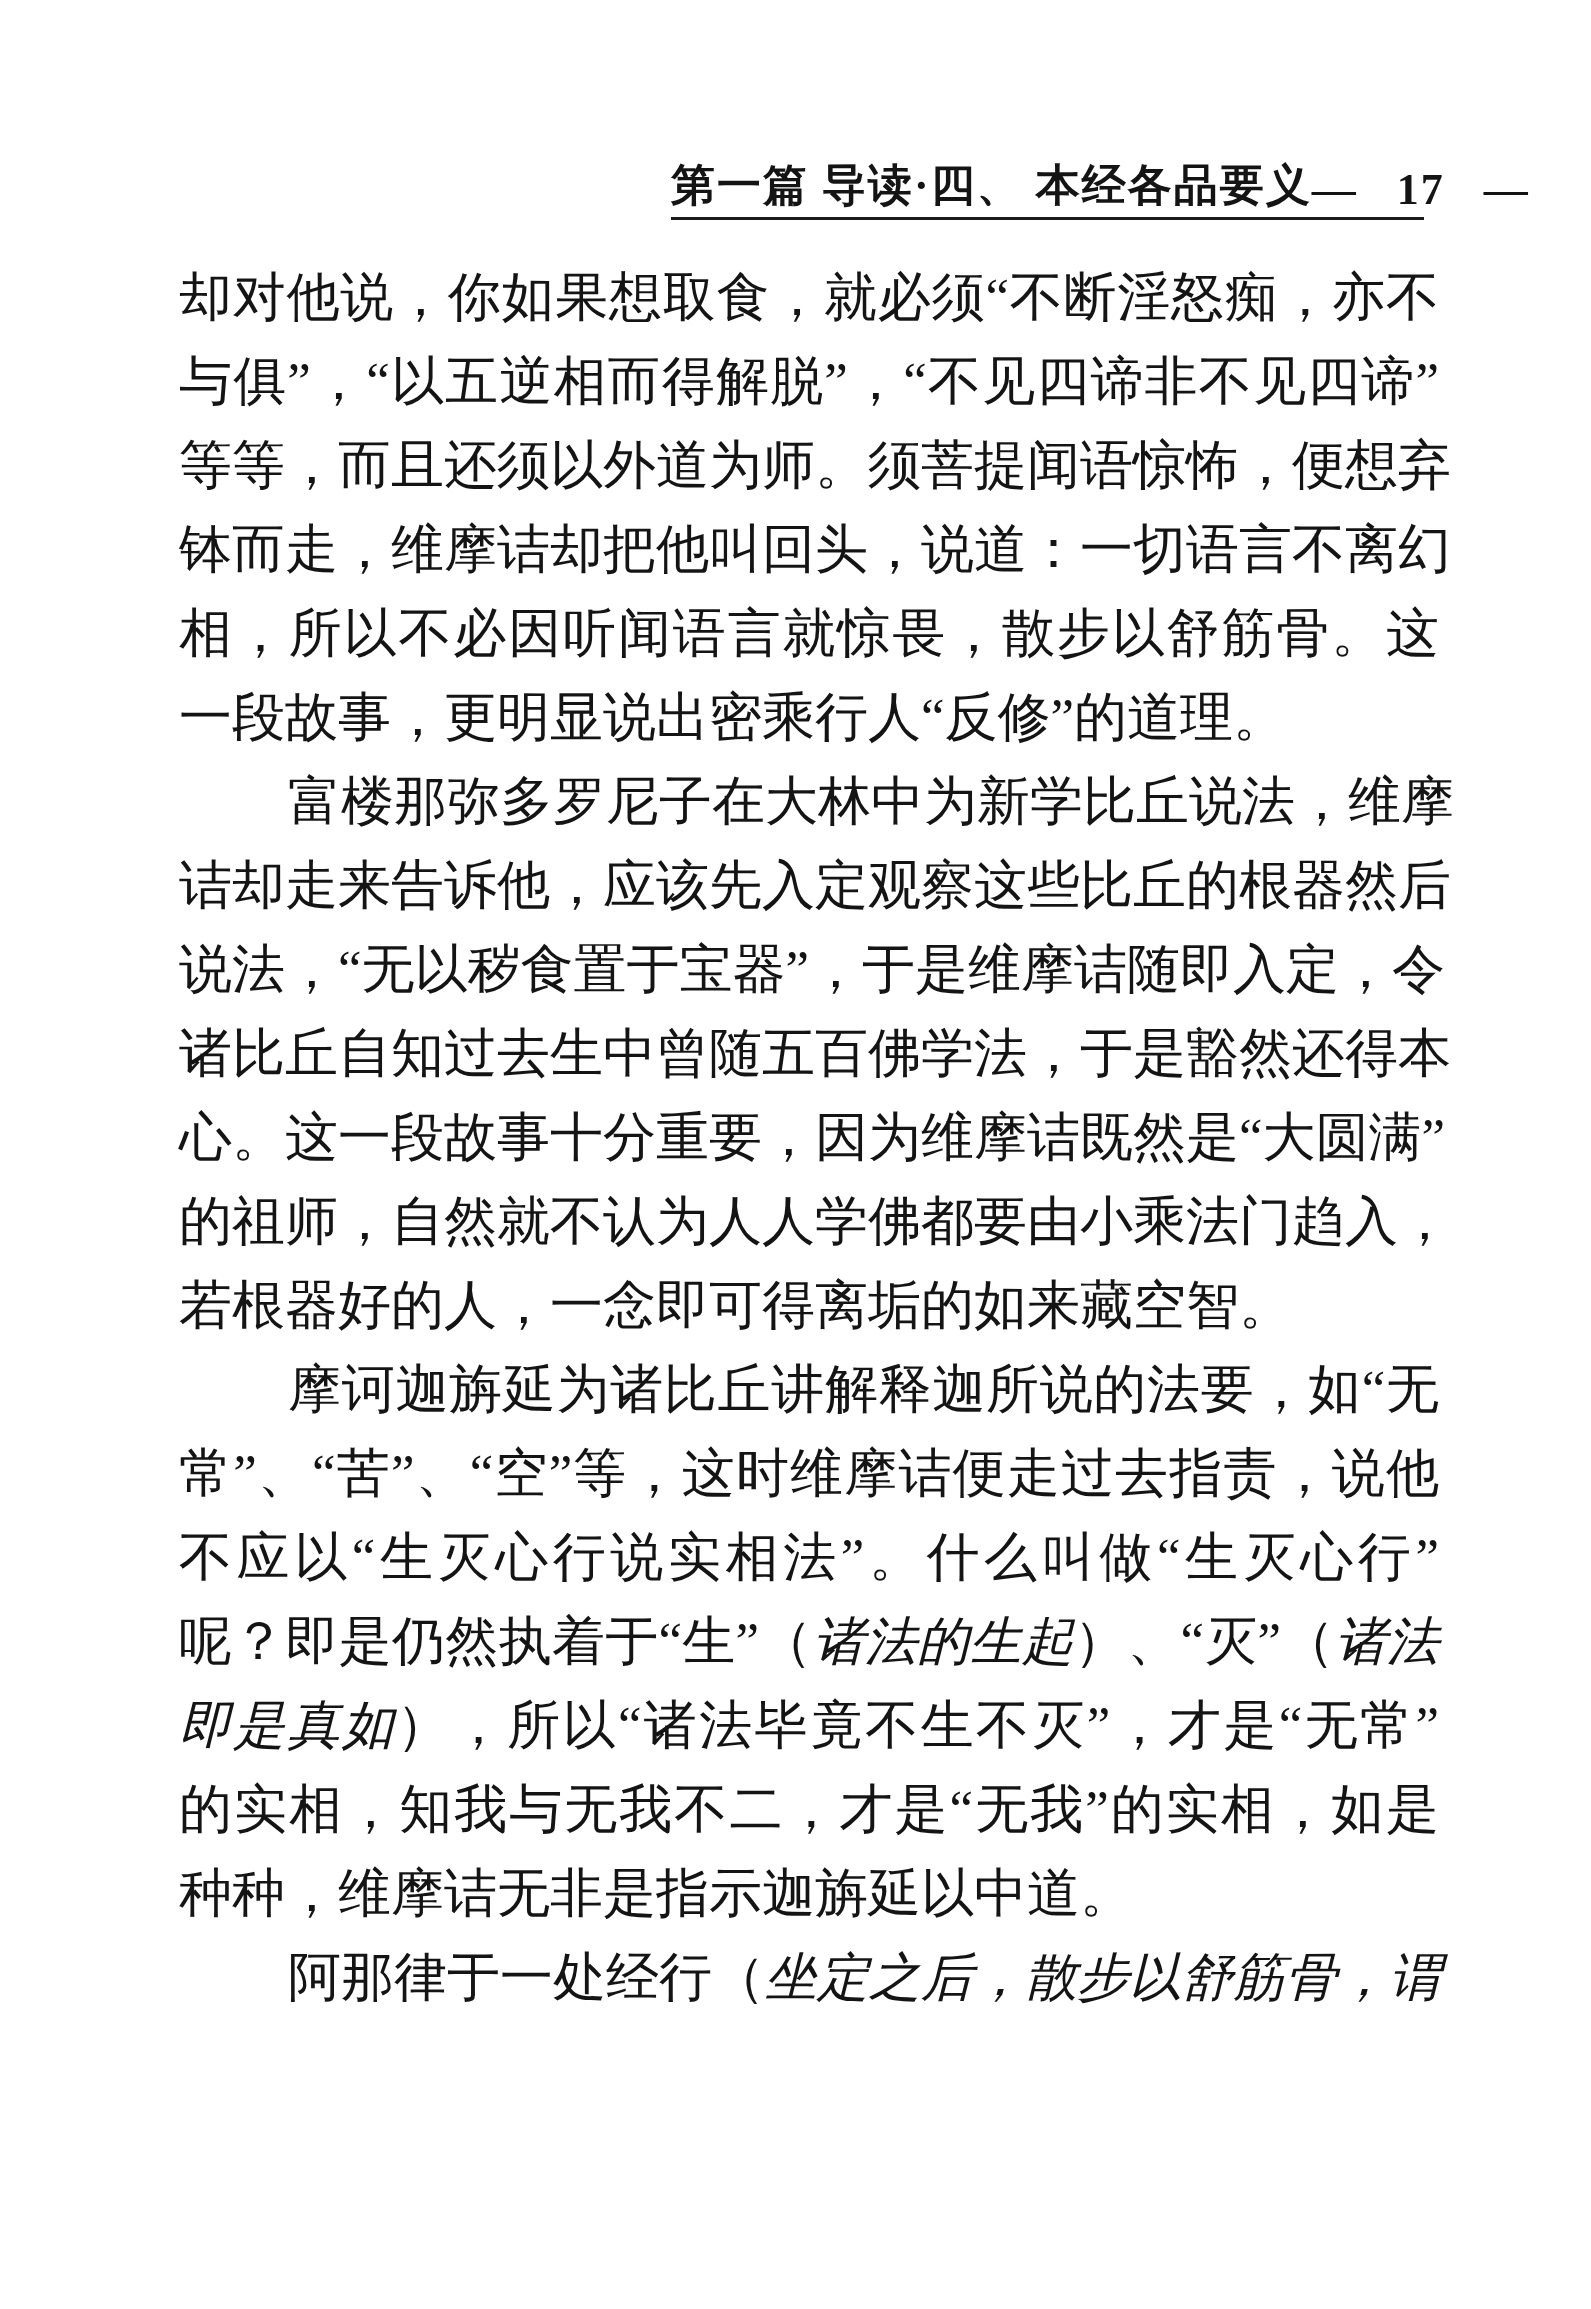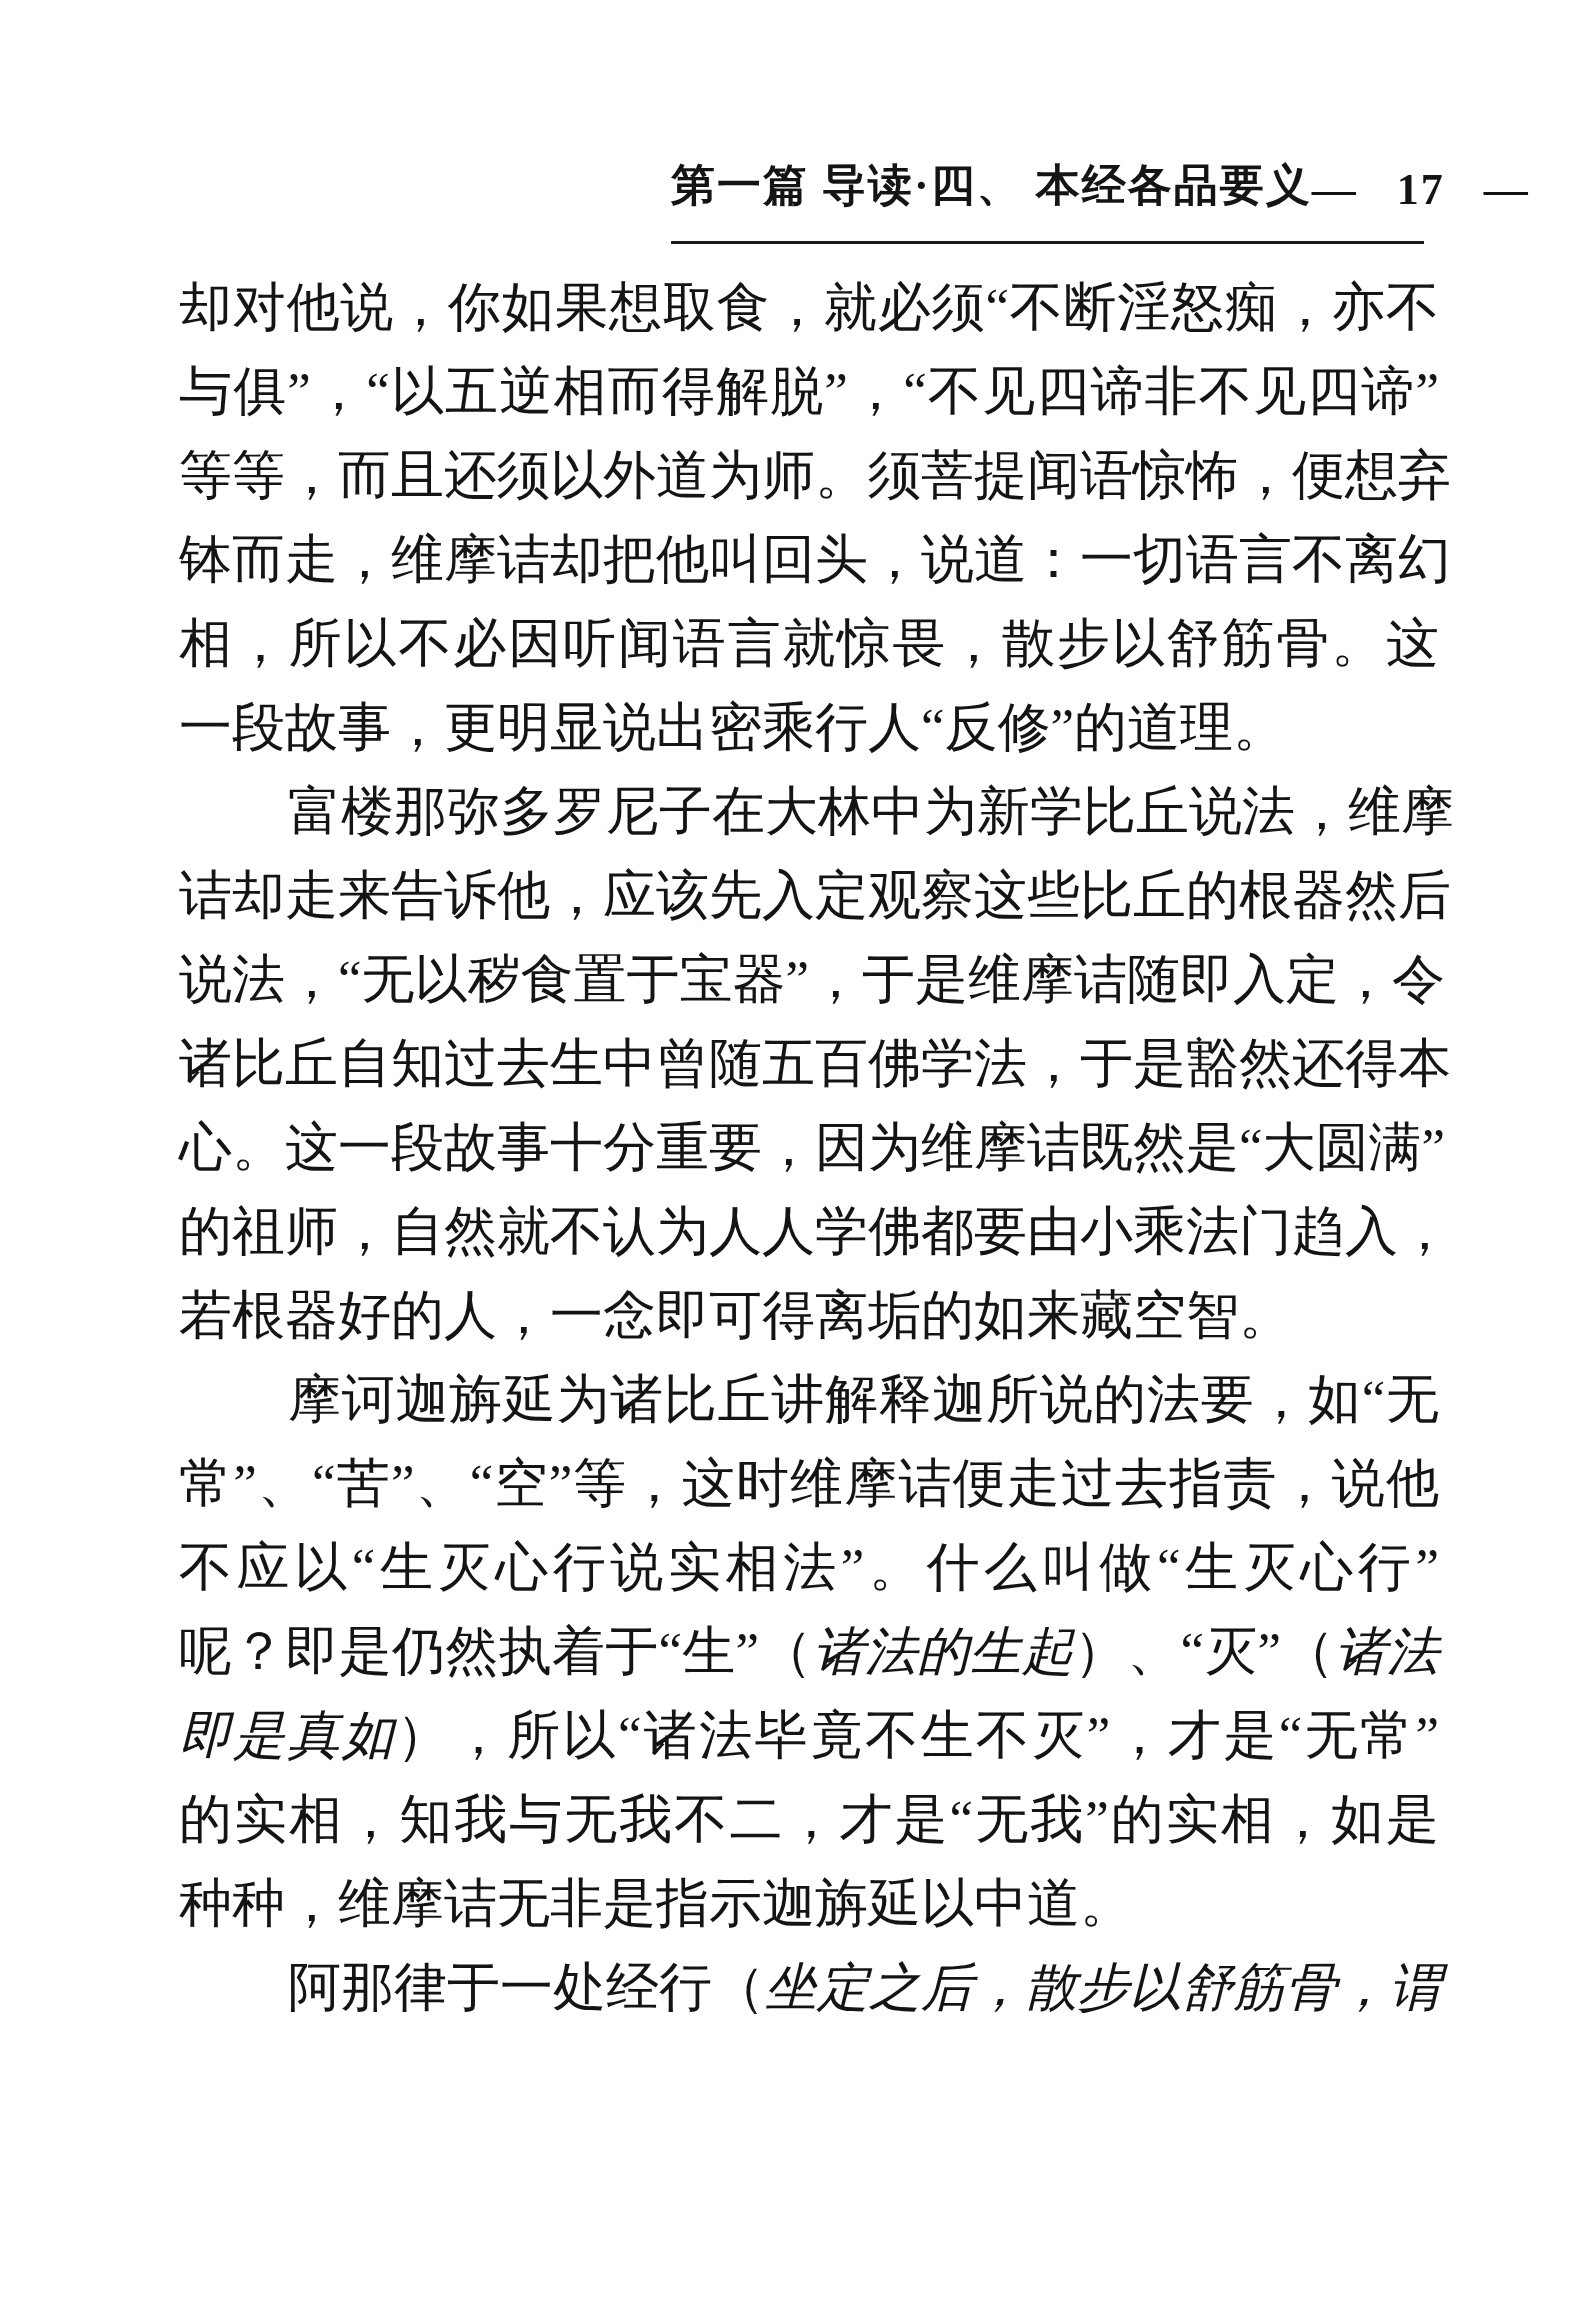--- a/index.html
+++ b/index.html
@@ -19,36 +19,36 @@
   
   .header {
     position: absolute;
     top: 156px;
     left: 671px;
     width: 753px;
     display: flex;
     justify-content: space-between;
     align-items: flex-end;
     border-bottom: 3.9px solid #1b1b1b;
-    padding-bottom: 26px;
+    padding-bottom: 2px;
     font-size: 44px;
     font-weight: bold;
     letter-spacing: 2px;
     white-space: nowrap;
   }
   .pagewrap {
     display: flex;
     gap: 39px;
     align-items: flex-end;
     font-weight: bold;
   }
   
   .body-text {
     position: absolute;
-    top: 265px;
+    top: 255px;
     left: 179px;
     width: 1260px;
   }
   .line {
     height: 84px;
     line-height: 84px;
     font-size: 53px;
     text-align: justify;
     text-align-last: justify;
     white-space: nowrap;

